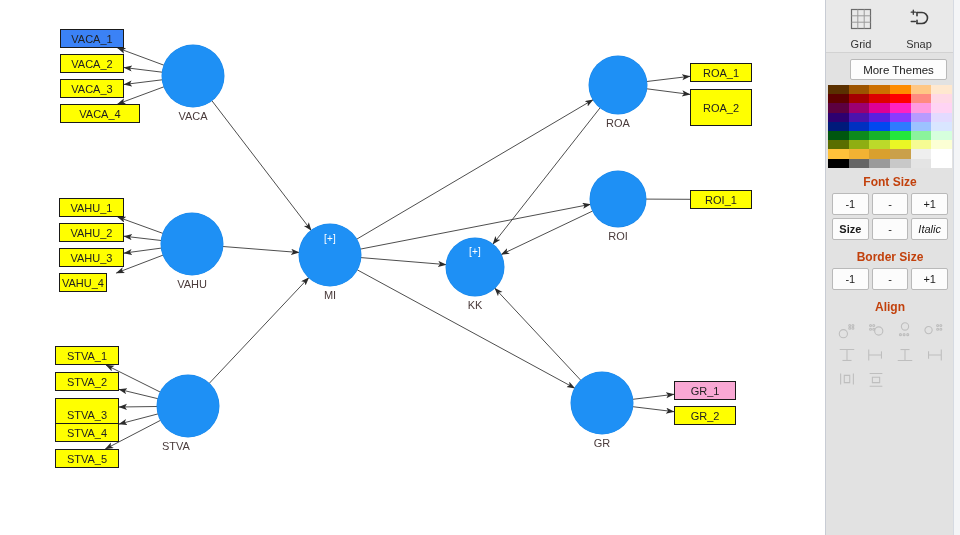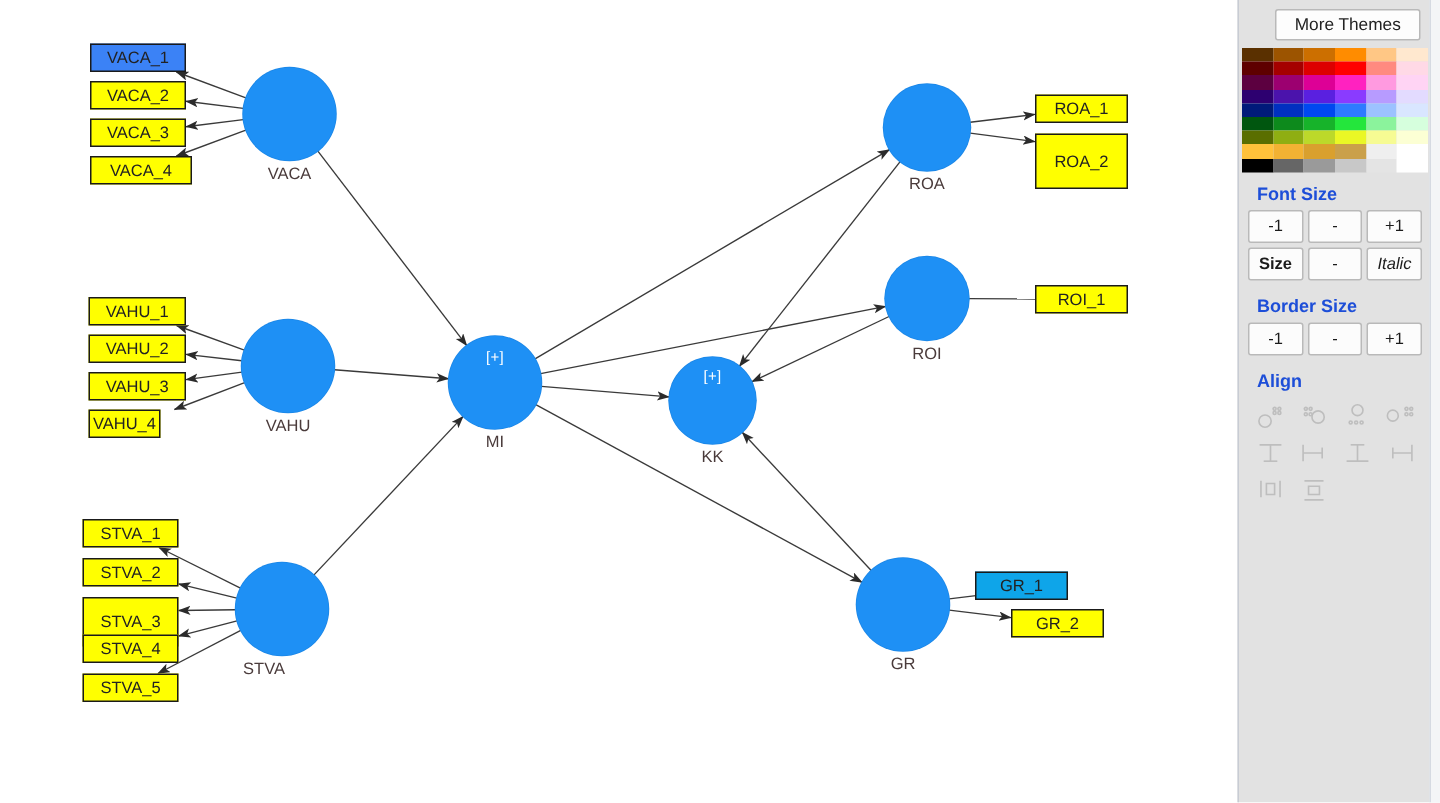--- a/index.html
+++ b/index.html
@@ -73,22 +73,22 @@
     display:flex;align-items:center;justify-content:center;
   }
 
   .swatches{
     display:grid;grid-template-columns:repeat(6,1fr);
     width:124px;margin:0 auto;
   }
   .sw{height:9.2px;}
 
   .sect-title{
-    font-size:12px;font-weight:bold;color:#1d4ed8;
-    margin:7px 0 4px 12px;
+    text-align:center;font-size:12px;font-weight:bold;color:#c2410c;
+    margin:7px 0 4px 0;
   }
   .btn-row{display:flex;gap:3px;padding:0 6px 3px 6px;}
   .sbtn{
     flex:1;height:20px;background:#fcfcfc;border:1px solid #b9b9b9;
     border-radius:2px;font-size:11px;color:#1b1b1b;cursor:pointer;
     display:flex;align-items:center;justify-content:center;
   }
   .sbtn.bold{font-weight:bold;}
   .sbtn.italic{font-style:italic;}
 
@@ -163,41 +163,63 @@
         <div class="node-label" style="left: 573px; top: 117px; width: 90px; color: rgb(74, 59, 59);">ROA</div>
         <div class="node" style="left: 590px; top: 171px; height: 56px; width: 56px; background: rgb(30, 144, 245);"></div>
         <div class="node-label" style="left: 573px; top: 230px; width: 90px; color: rgb(74, 59, 59);">ROI</div>
         <div class="node" style="left: 571px; top: 372px; height: 62px; width: 62px; background: rgb(30, 144, 245);"></div>
         <div class="node-label" style="left: 557px; top: 437px; width: 90px; color: rgb(74, 59, 59);">GR</div>
       </div>
     <div id="ind-layer">
         <div class="ind" style="left: 60px; top: 29px; width: 64px; height: 19px; background: #3b82f6; border-color: rgb(26, 26, 26);">VACA_1</div>
         <div class="ind" style="left: 60px; top: 54px; width: 64px; height: 19px; background: rgb(255, 255, 0); border-color: rgb(26, 26, 26);">VACA_2</div>
         <div class="ind" style="left: 60px; top: 79px; width: 64px; height: 19px; background: rgb(255, 255, 0); border-color: rgb(26, 26, 26);">VACA_3</div>
-        <div class="ind" style="left: 60px; top: 104px; width: 68px; height: 19px; background: rgb(255, 255, 0); border-color: rgb(26, 26, 26);">VACA_4</div>
+        <div class="ind" style="left: 60px; top: 104px; width: 80px; height: 19px; background: rgb(255, 255, 0); border-color: rgb(26, 26, 26);">VACA_4</div>
         <div class="ind" style="left: 59px; top: 198px; width: 65px; height: 19px; background: rgb(255, 255, 0); border-color: rgb(26, 26, 26);">VAHU_1</div>
         <div class="ind" style="left: 59px; top: 223px; width: 65px; height: 19px; background: rgb(255, 255, 0); border-color: rgb(26, 26, 26);">VAHU_2</div>
         <div class="ind" style="left: 59px; top: 248px; width: 65px; height: 19px; background: rgb(255, 255, 0); border-color: rgb(26, 26, 26);">VAHU_3</div>
         <div class="ind" style="left: 59px; top: 273px; width: 48px; height: 19px; background: rgb(255, 255, 0); border-color: rgb(26, 26, 26);">VAHU_4</div>
         <div class="ind" style="left: 55px; top: 346px; width: 64px; height: 19px; background: rgb(255, 255, 0); border-color: rgb(26, 26, 26);">STVA_1</div>
         <div class="ind" style="left: 55px; top: 372px; width: 64px; height: 19px; background: rgb(255, 255, 0); border-color: rgb(26, 26, 26);">STVA_2</div>
         <div class="ind" style="left: 55px; top: 398px; width: 64px; height: 33px; background: rgb(255, 255, 0); border-color: rgb(26, 26, 26);">STVA_3</div>
         <div class="ind" style="left: 55px; top: 423px; width: 64px; height: 19px; background: rgb(255, 255, 0); border-color: rgb(26, 26, 26);">STVA_4</div>
         <div class="ind" style="left: 55px; top: 449px; width: 64px; height: 19px; background: rgb(255, 255, 0); border-color: rgb(26, 26, 26);">STVA_5</div>
         <div class="ind" style="left: 690px; top: 63px; width: 62px; height: 19px; background: rgb(255, 255, 0); border-color: rgb(26, 26, 26);">ROA_1</div>
         <div class="ind" style="left: 690px; top: 89px; width: 62px; height: 37px; background: rgb(255, 255, 0); border-color: rgb(26, 26, 26);">ROA_2</div>
         <div class="ind" style="left: 690px; top: 190px; width: 62px; height: 19px; background: rgb(255, 255, 0); border-color: rgb(26, 26, 26);">ROI_1</div>
-        <div class="ind" style="left: 650px; top: 381px; width: 62px; height: 19px; background: #0ea5e9; border-color: rgb(26, 26, 26);">GR_1</div>
+        <div class="ind" style="left: 674px; top: 381px; width: 62px; height: 19px; background: #f9a8d4; border-color: rgb(26, 26, 26);">GR_1</div>
         <div class="ind" style="left: 674px; top: 406px; width: 62px; height: 19px; background: rgb(255, 255, 0); border-color: rgb(26, 26, 26);">GR_2</div>
       </div>
   </div>
 
   <div id="panel">
     <div id="panel-inner">
 
+      <div class="tool-row">
+        <div class="tool">
+          <span>
+            <svg width="26" height="26" viewBox="0 0 26 26">
+              <rect x="3.5" y="3.5" width="19" height="19" fill="none" stroke="#6b6b6b" stroke-width="1.2"></rect>
+              <path d="M9.8 3.5V22.5M16.2 3.5V22.5M3.5 9.8H22.5M3.5 16.2H22.5" stroke="#9a9a9a" stroke-width="1"></path>
+            </svg>
+          </span>
+          <span class="cap">Grid</span>
+        </div>
+        <div class="tool">
+          <span>
+            <svg width="30" height="26" viewBox="0 0 30 26">
+              <path d="M13 6.5h5a5.5 5.5 0 0 1 0 11h-5" fill="none" stroke="#3a3a3a" stroke-width="1.6" stroke-linecap="round"></path>
+              <path d="M13 6.5v3.2M13 14.3v3.2" stroke="#3a3a3a" stroke-width="1.6" stroke-linecap="round"></path>
+              <path d="M7.2 6.2h4.2M9.3 4.1v4.2" stroke="#3a3a3a" stroke-width="1.3" stroke-linecap="round"></path>
+              <path d="M7.2 15.5h4.2" stroke="#3a3a3a" stroke-width="1.3" stroke-linecap="round"></path>
+            </svg>
+          </span>
+          <span class="cap">Snap</span>
+        </div>
+      </div>
 
       <div class="themes-wrap">
         <div class="themes-btn">More Themes</div>
       </div>
 
       <div class="swatches" id="swatches">
           <div class="sw" title="#5a3000" style="background: rgb(90, 48, 0);"></div>
           <div class="sw" title="#9c5400" style="background: rgb(156, 84, 0);"></div>
           <div class="sw" title="#cc6f00" style="background: rgb(204, 111, 0);"></div>
           <div class="sw" title="#ff8c00" style="background: rgb(255, 140, 0);"></div>

